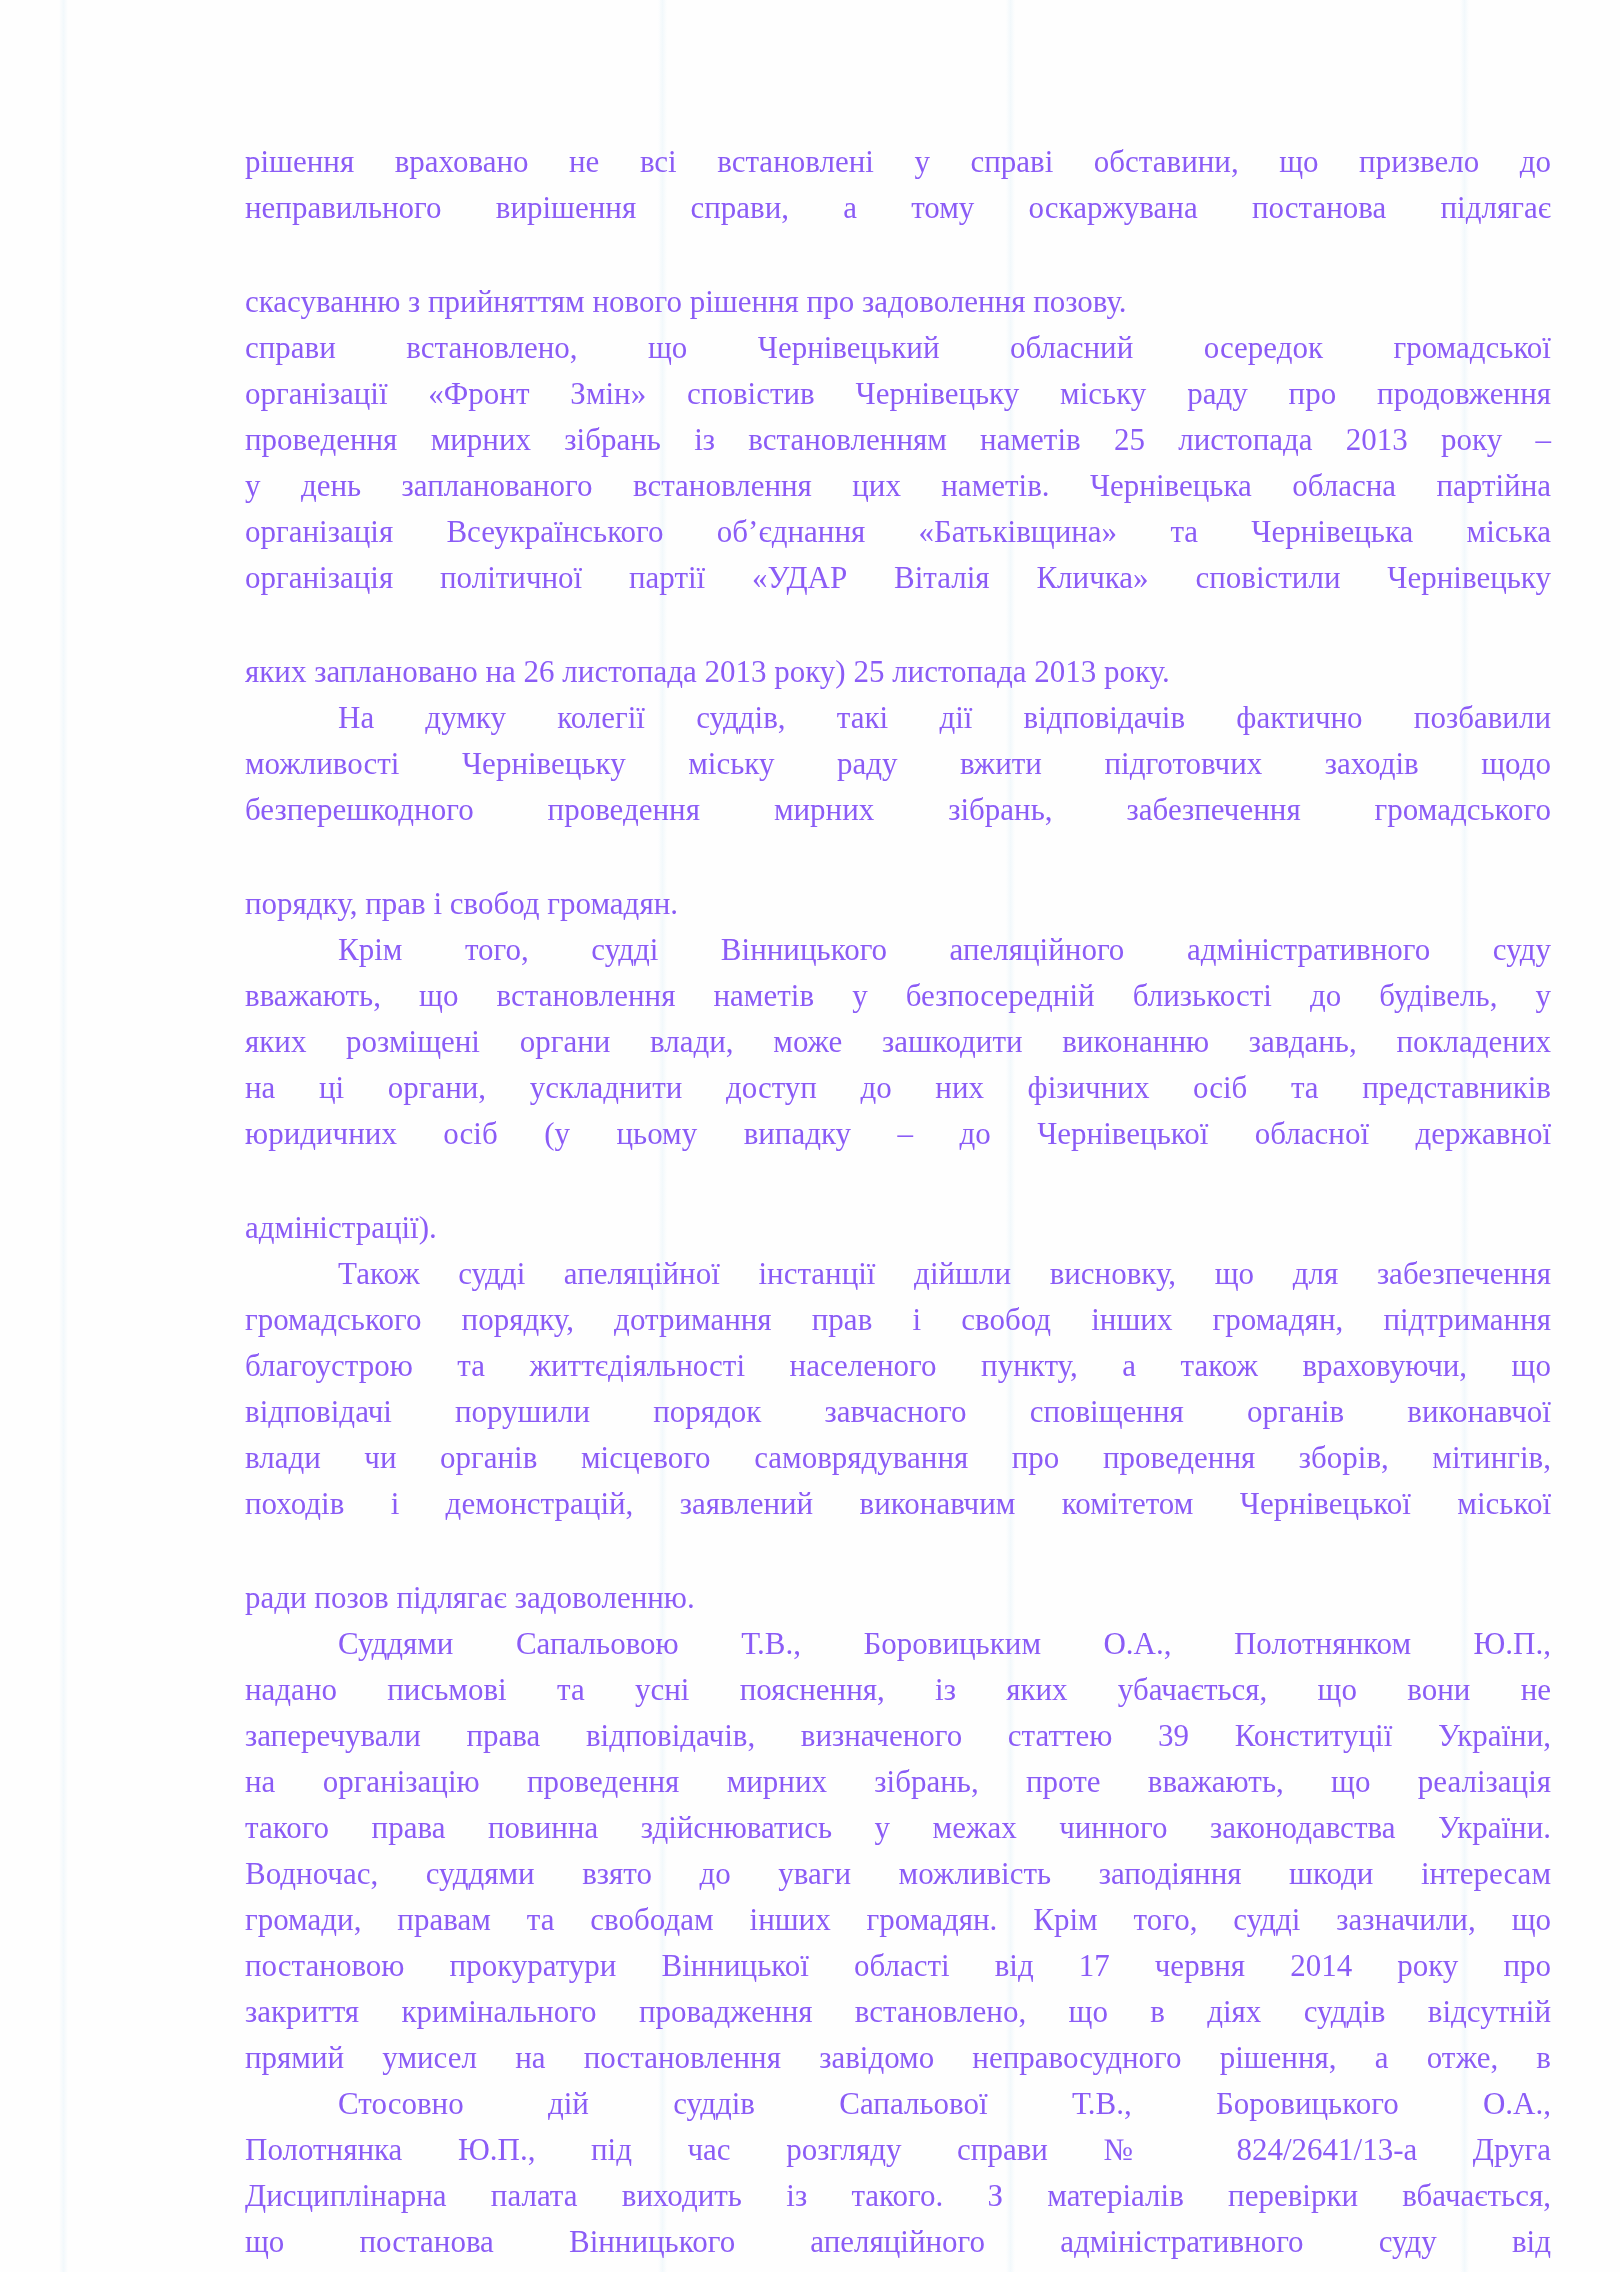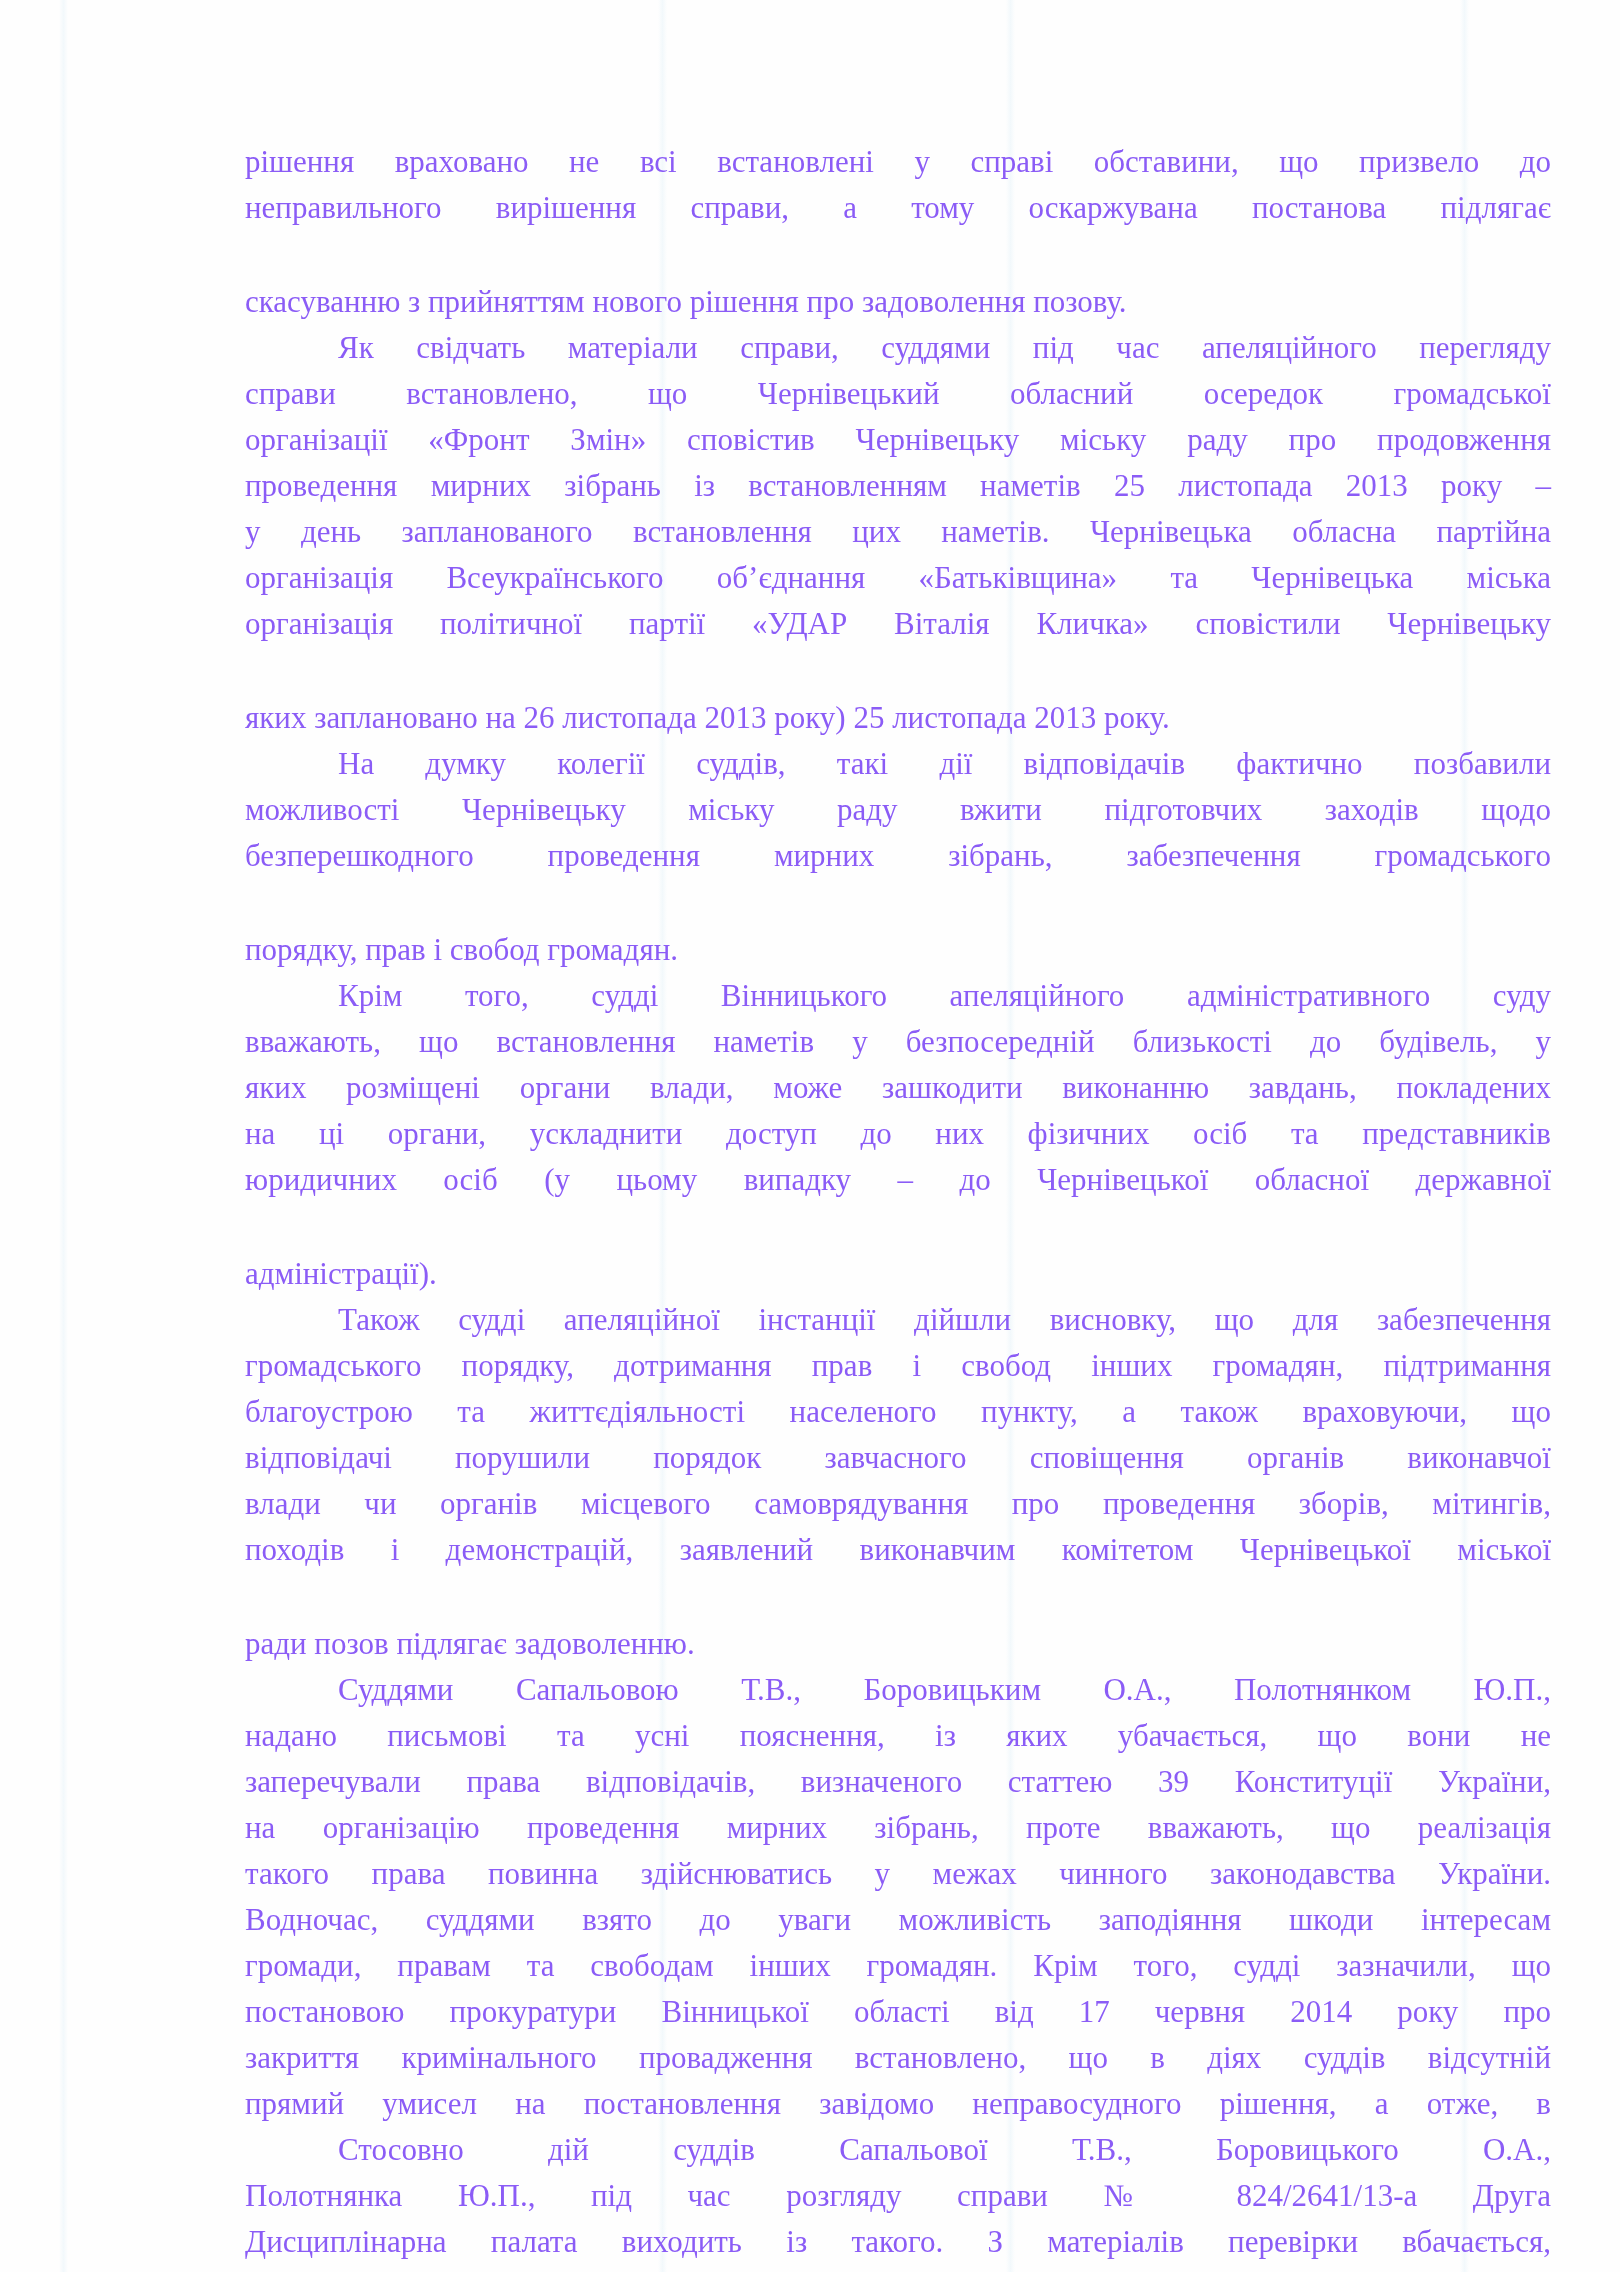--- a/index.html
+++ b/index.html
@@ -67,21 +67,20 @@
   <div class="scan-streak" style="left:1006px"></div>
   <div class="scan-streak" style="left:1460px"></div>
 
   <div class="body-text" id="body-text">
       <div class="para">
         <span class="line">рішення враховано не всі встановлені у справі обставини, що призвело до</span>
         <span class="line">неправильного вирішення справи, а тому оскаржувана постанова підлягає</span>
         <span class="line last">скасуванню з прийняттям нового рішення про задоволення позову.</span>
       </div>
       <div class="para">
-        <span class="line first">Як свідчать матеріали справи, суддями під час апеляційного перегляду</span>
         <span class="line">справи встановлено, що Чернівецький обласний осередок громадської</span>
         <span class="line">організації «Фронт Змін» сповістив Чернівецьку міську раду про продовження</span>
         <span class="line">проведення мирних зібрань із встановленням наметів 25 листопада 2013 року –</span>
         <span class="line">у день запланованого встановлення цих наметів. Чернівецька обласна партійна</span>
         <span class="line">організація Всеукраїнського об’єднання «Батьківщина» та Чернівецька міська</span>
         <span class="line">організація політичної партії «УДАР Віталія Кличка» сповістили Чернівецьку</span>
         <span class="line last">яких заплановано на 26 листопада 2013 року) 25 листопада 2013 року.</span>
       </div>
       <div class="para">
         <span class="line first">На думку колегії суддів, такі дії відповідачів фактично позбавили</span>

